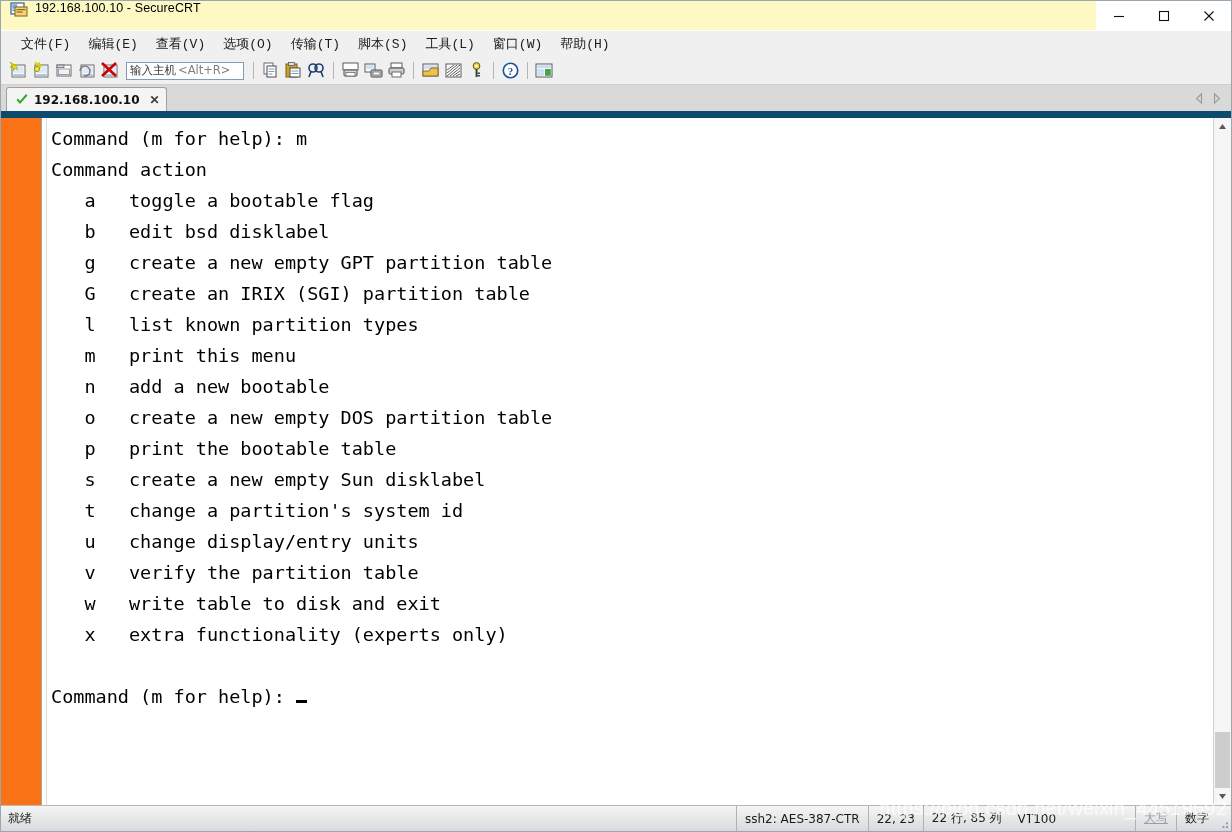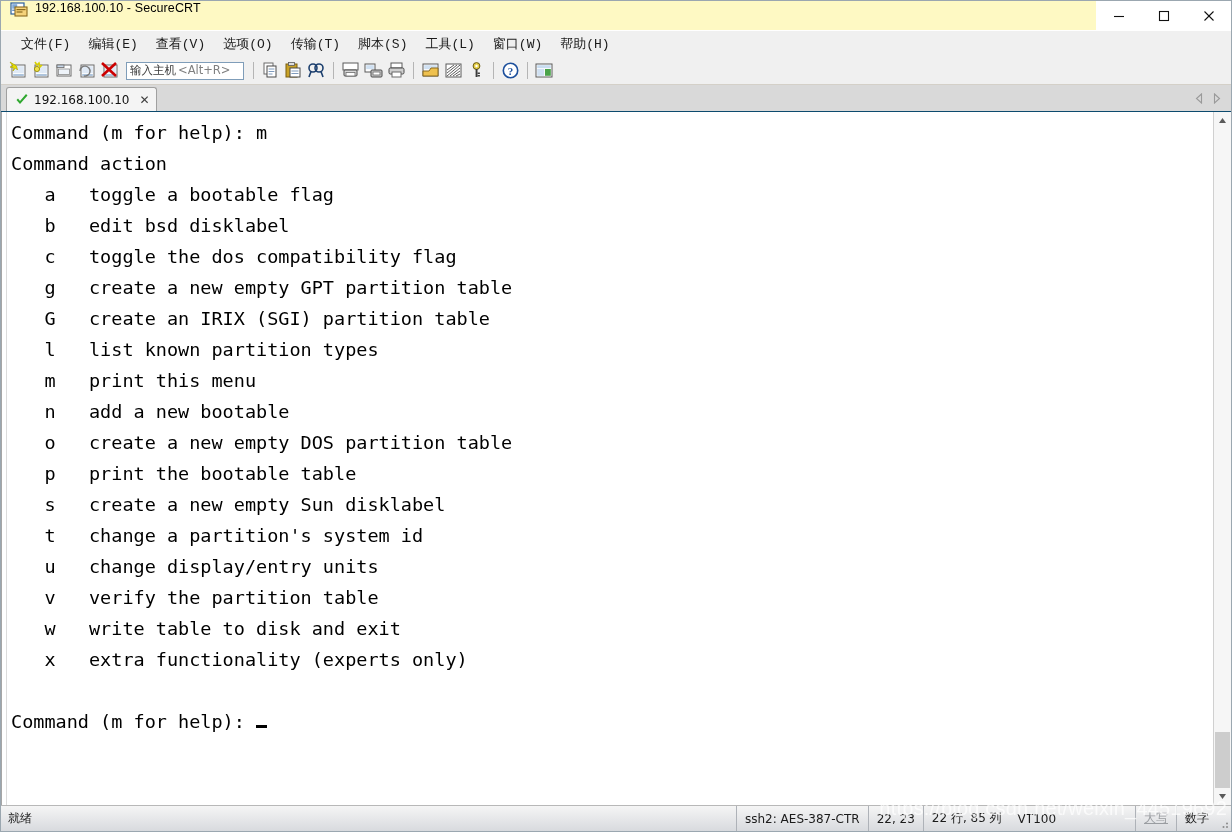--- a/index.html
+++ b/index.html
@@ -137,20 +137,21 @@
     background: #f4f4f4;
     border: 1px solid #a0a0a0;
     border-bottom: none;
     border-top-left-radius: 3px;
     border-top-right-radius: 3px;
     display: flex;
     align-items: center;
     padding: 0 6px 0 8px;
     margin-left: 5px;
     box-sizing: border-box;
+    font-weight: bold;
   }
   .tab-check { width: 14px; height: 14px; margin-right: 5px; flex: 0 0 auto; }
   .tab-label {
     font-size: 12px;
     color: #111111;
     white-space: nowrap;
     font-family: "DejaVu Sans", "Liberation Sans", sans-serif;
   }
   .tab-close {
     margin-left: 10px;
@@ -159,25 +160,26 @@
     line-height: 1;
     font-family: "Liberation Sans", sans-serif;
   }
   .tabbar-spacer { flex: 1 1 auto; }
   .tab-navs { display: flex; align-items: center; padding-right: 6px; height: 26px; }
   .tab-nav { width: 17px; height: 20px; display: flex; align-items: center; justify-content: center; }
 
   
   .term-wrap {
     flex: 1 1 auto;
-    background: #14b8a6;
-    display: flex;
-    position: relative;
-    border-top: 1px solid #0c4a6e;
+    background: #f97316;
+    display: flex;
+    position: relative;
+    border-top: 7px solid #0c4a6e;
     overflow: hidden;
+    padding-left: 40px;
   }
   .term-left-border {
     width: 4px;
     background: #ffffff;
     border-left: 1px solid #a6a6a6;
     border-right: 1px solid #dcdcdc;
     flex: 0 0 auto;
   }
   .term-screen {
     flex: 1 1 auto;
@@ -496,21 +498,20 @@
     </div>
   </div>
 
   <div class="term-wrap">
     <div class="term-left-border"></div>
     <div class="term-screen">
       <div class="term-line">Command (m for help): m</div>
       <div class="term-line">Command action</div>
       <div class="term-line">   a   toggle a bootable flag</div>
       <div class="term-line">   b   edit bsd disklabel</div>
-      <div class="term-line">   c   toggle the dos compatibility flag</div>
       <div class="term-line">   g   create a new empty GPT partition table</div>
       <div class="term-line">   G   create an IRIX (SGI) partition table</div>
       <div class="term-line">   l   list known partition types</div>
       <div class="term-line">   m   print this menu</div>
       <div class="term-line">   n   add a new bootable</div>
       <div class="term-line">   o   create a new empty DOS partition table</div>
       <div class="term-line">   p   print the bootable table</div>
       <div class="term-line">   s   create a new empty Sun disklabel</div>
       <div class="term-line">   t   change a partition's system id</div>
       <div class="term-line">   u   change display/entry units</div>

